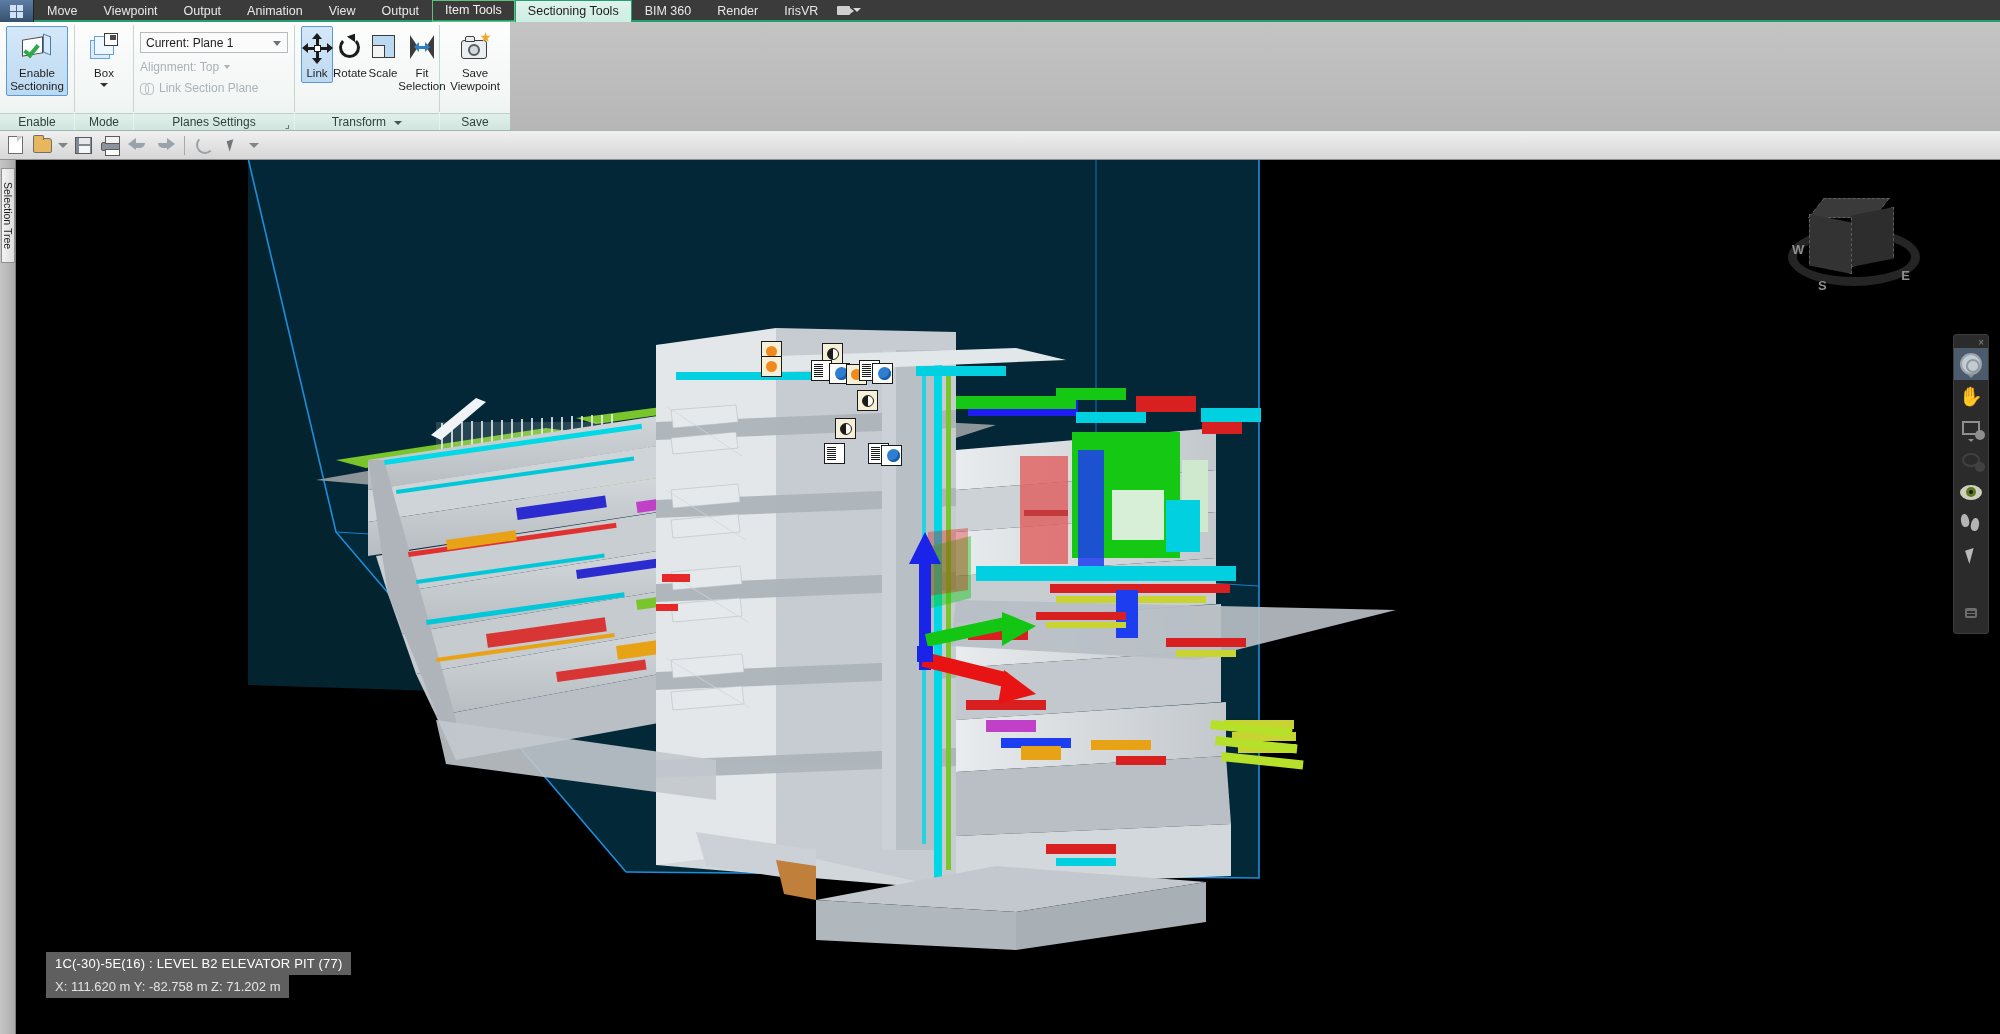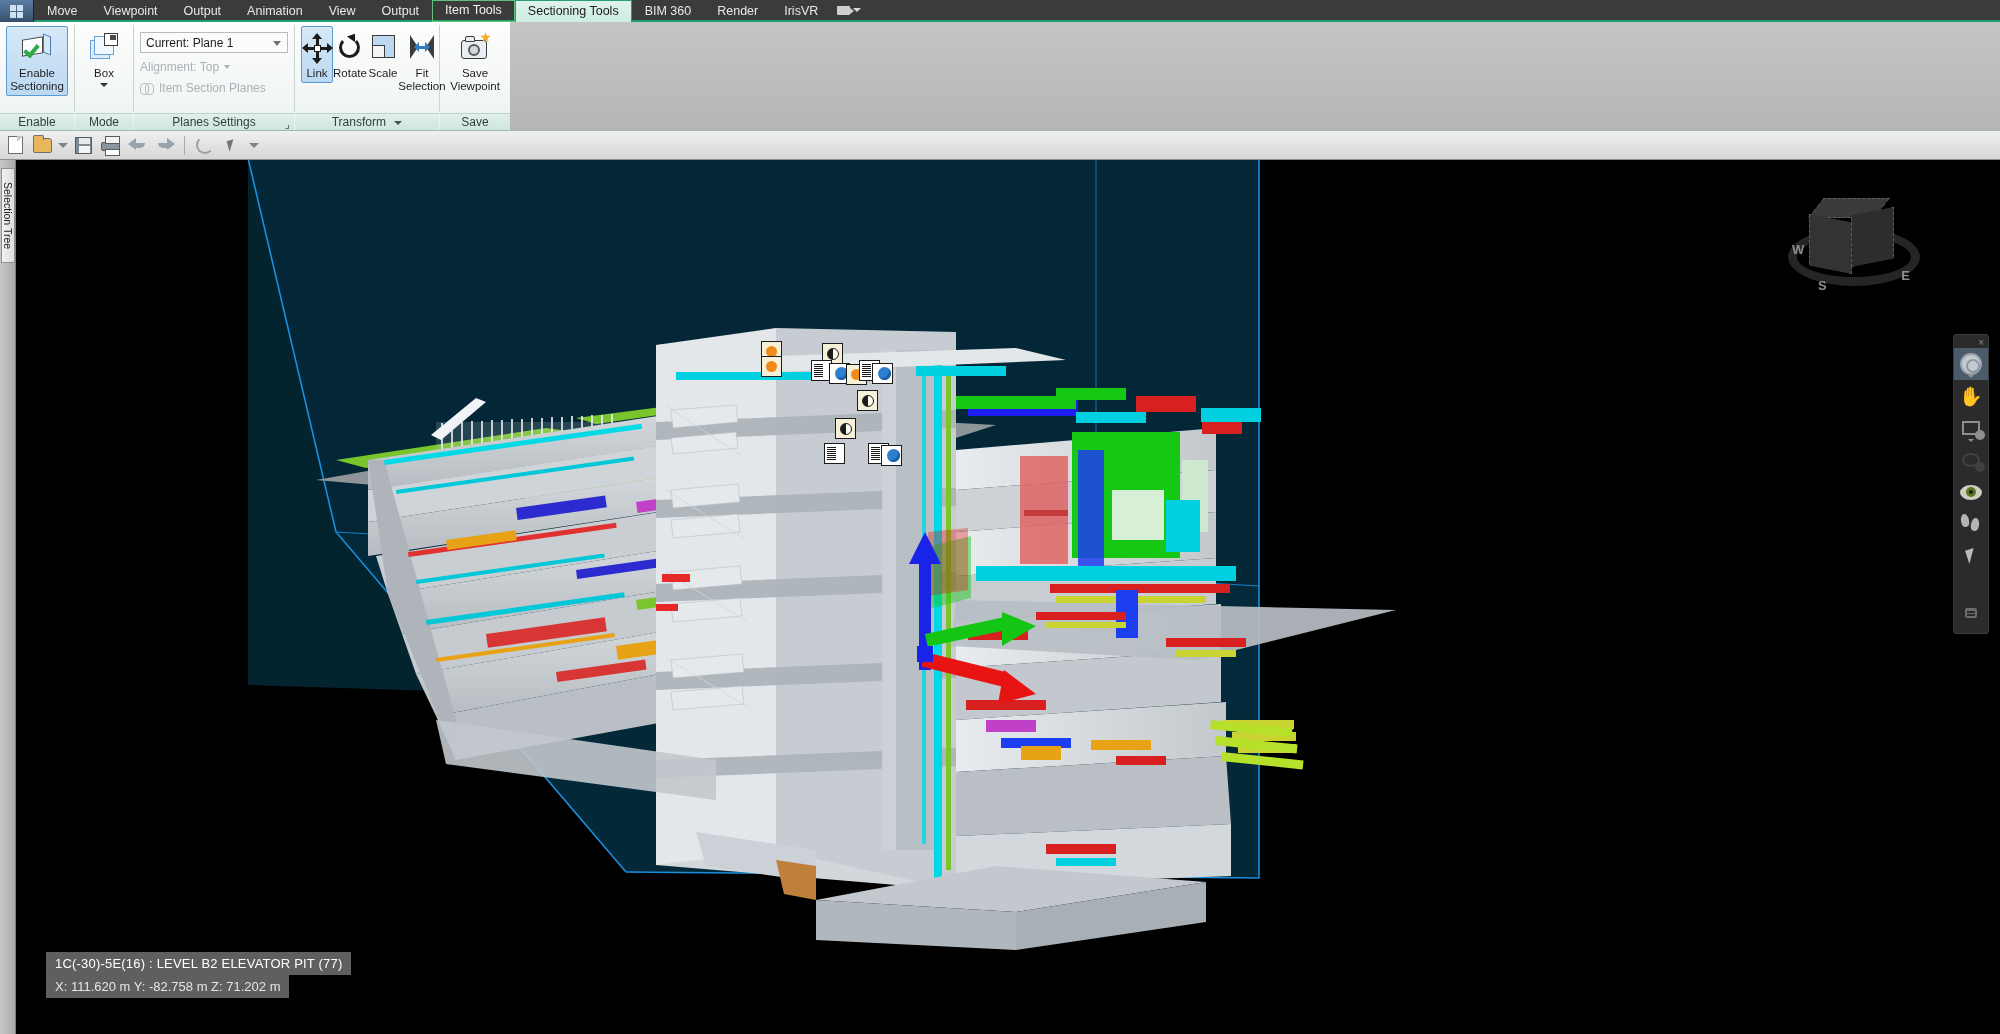--- a/index.html
+++ b/index.html
@@ -417,21 +417,21 @@
           <div class="combo">
             <span>Current: Plane 1</span>
             <span class="arr"></span>
           </div>
           <div class="dimline">
             <span>Alignment: Top</span>
             <span class="arr2"></span>
           </div>
           <div class="dimline">
             <span class="linkico"></span>
-            <span>Item Section Planes</span>
+            <span>Link Section Plane</span>
           </div>
         </div>
       </div>
       <div class="rgroup-title">
         <span>Planes Settings</span>
         <span class="dialog-launcher">⌟</span>
       </div>
     </div>
     <div class="rgroup-sep"></div>
 

